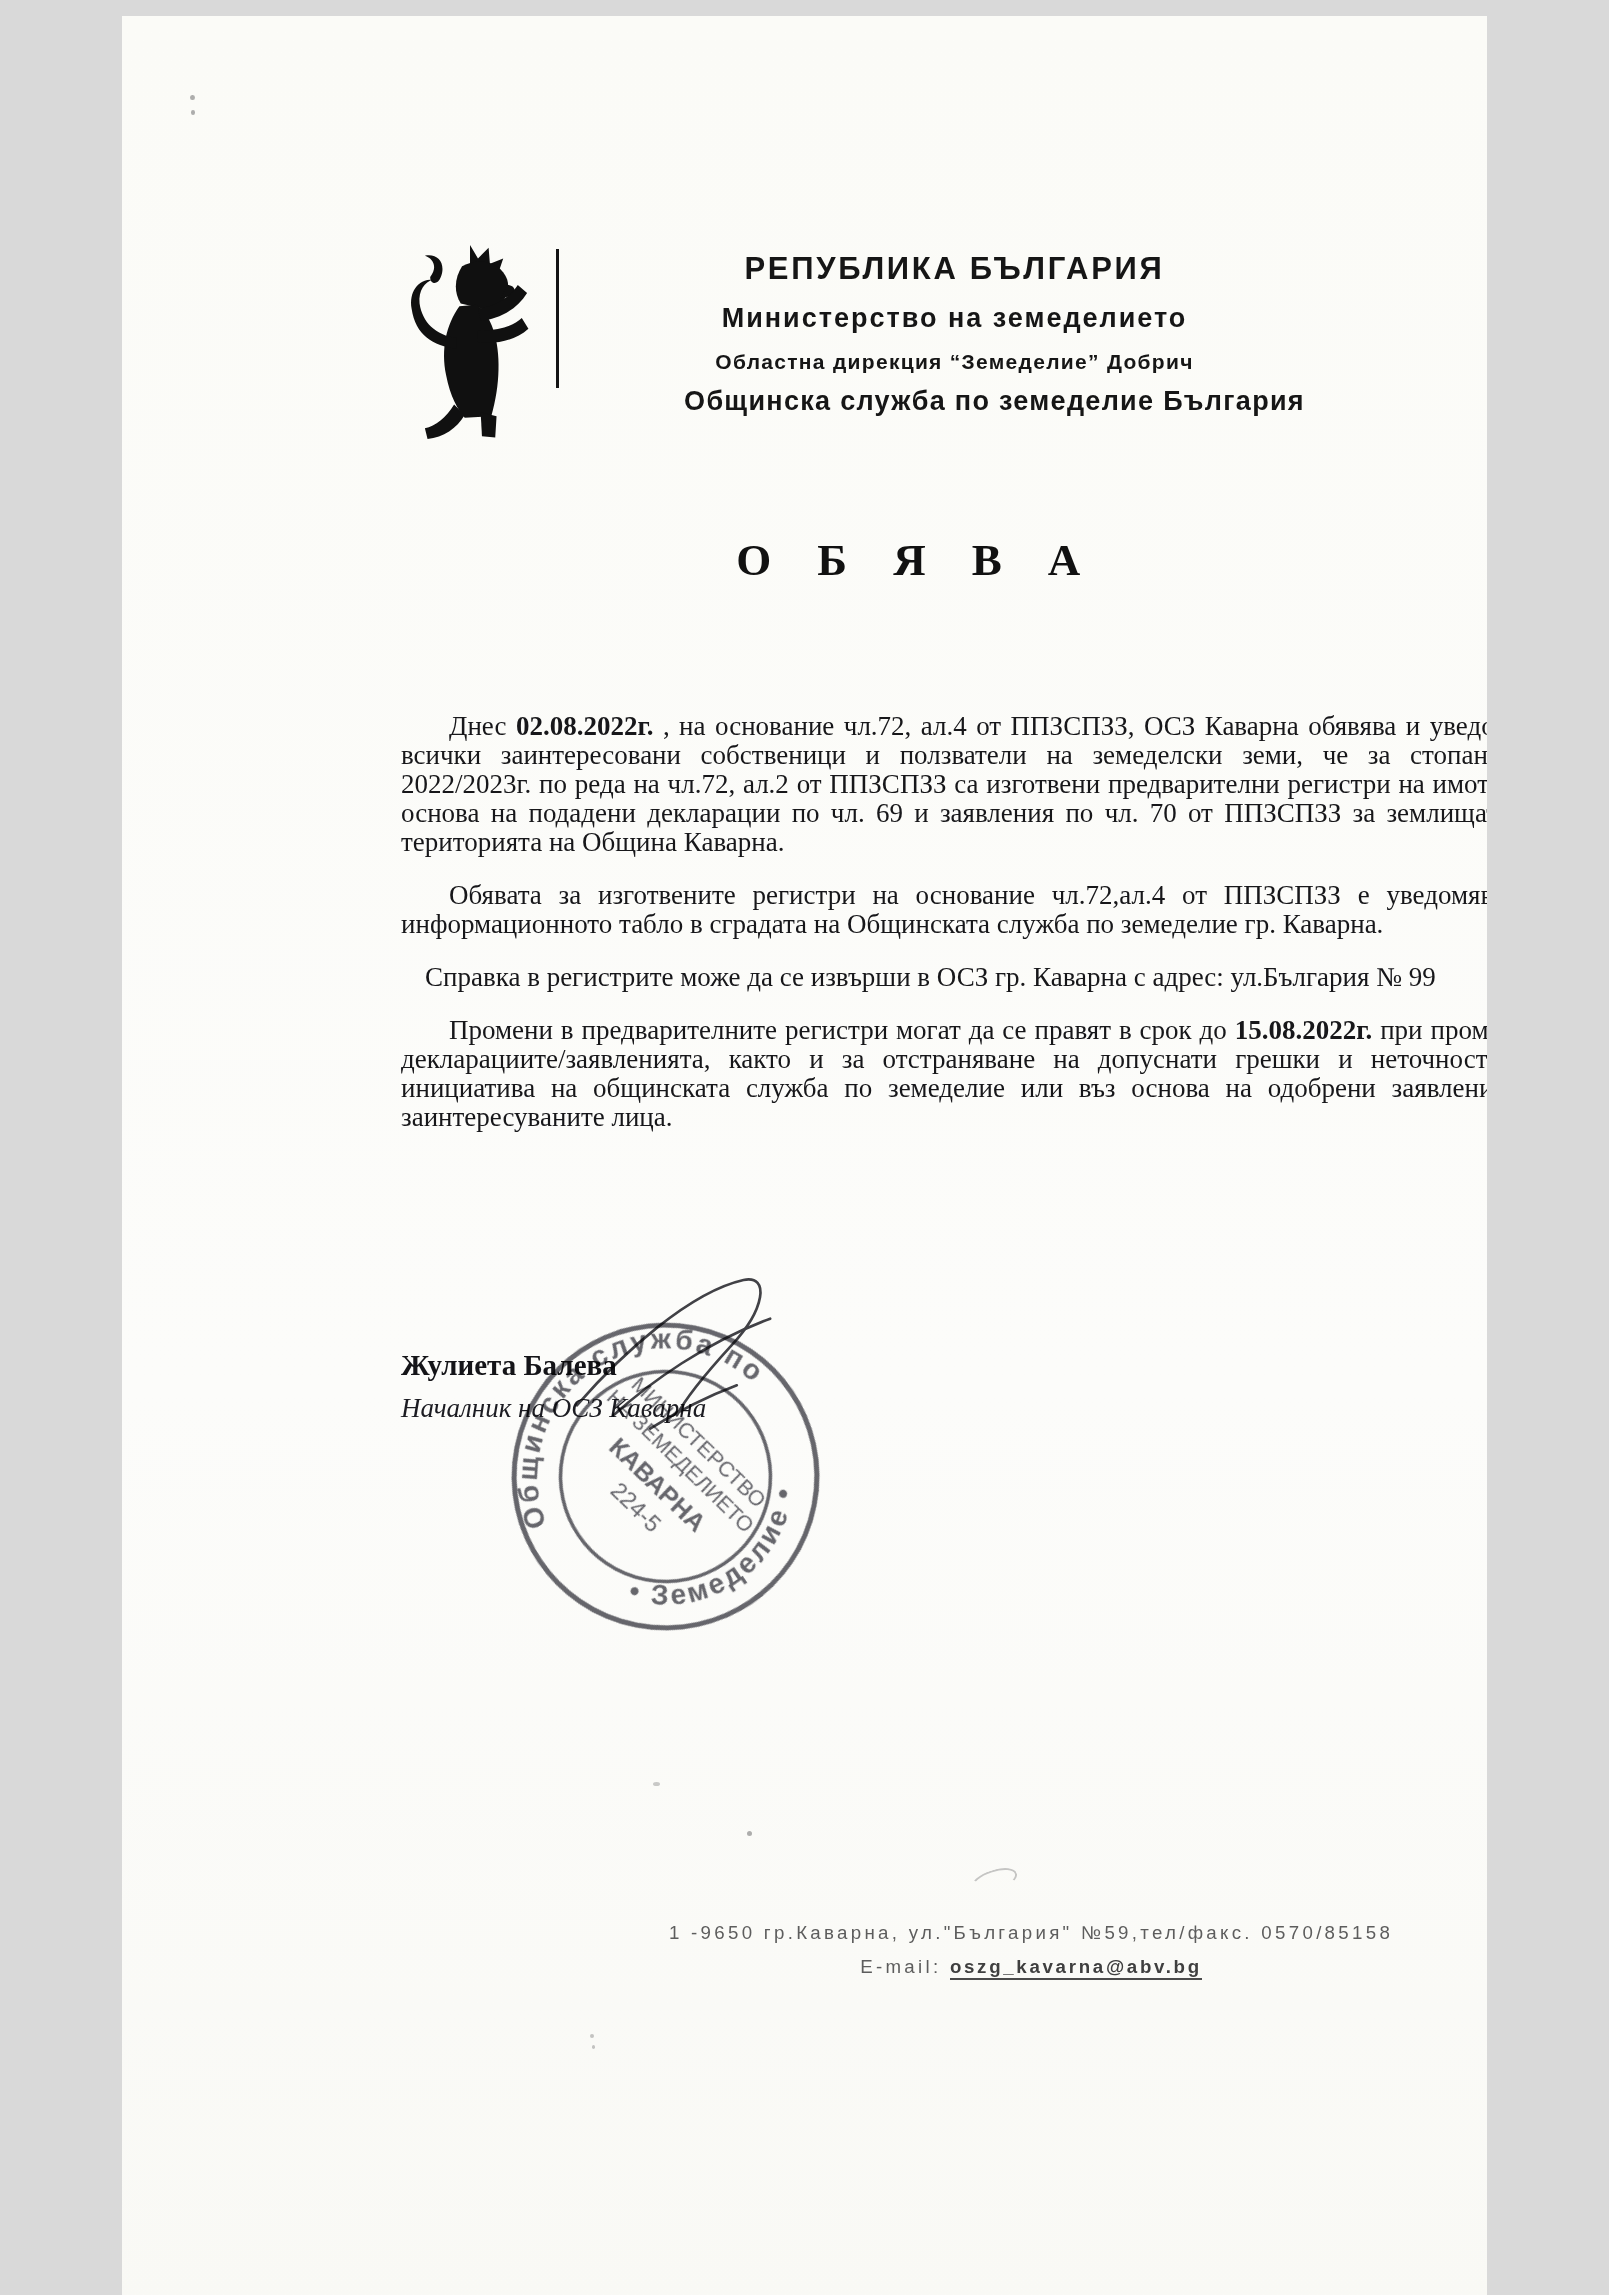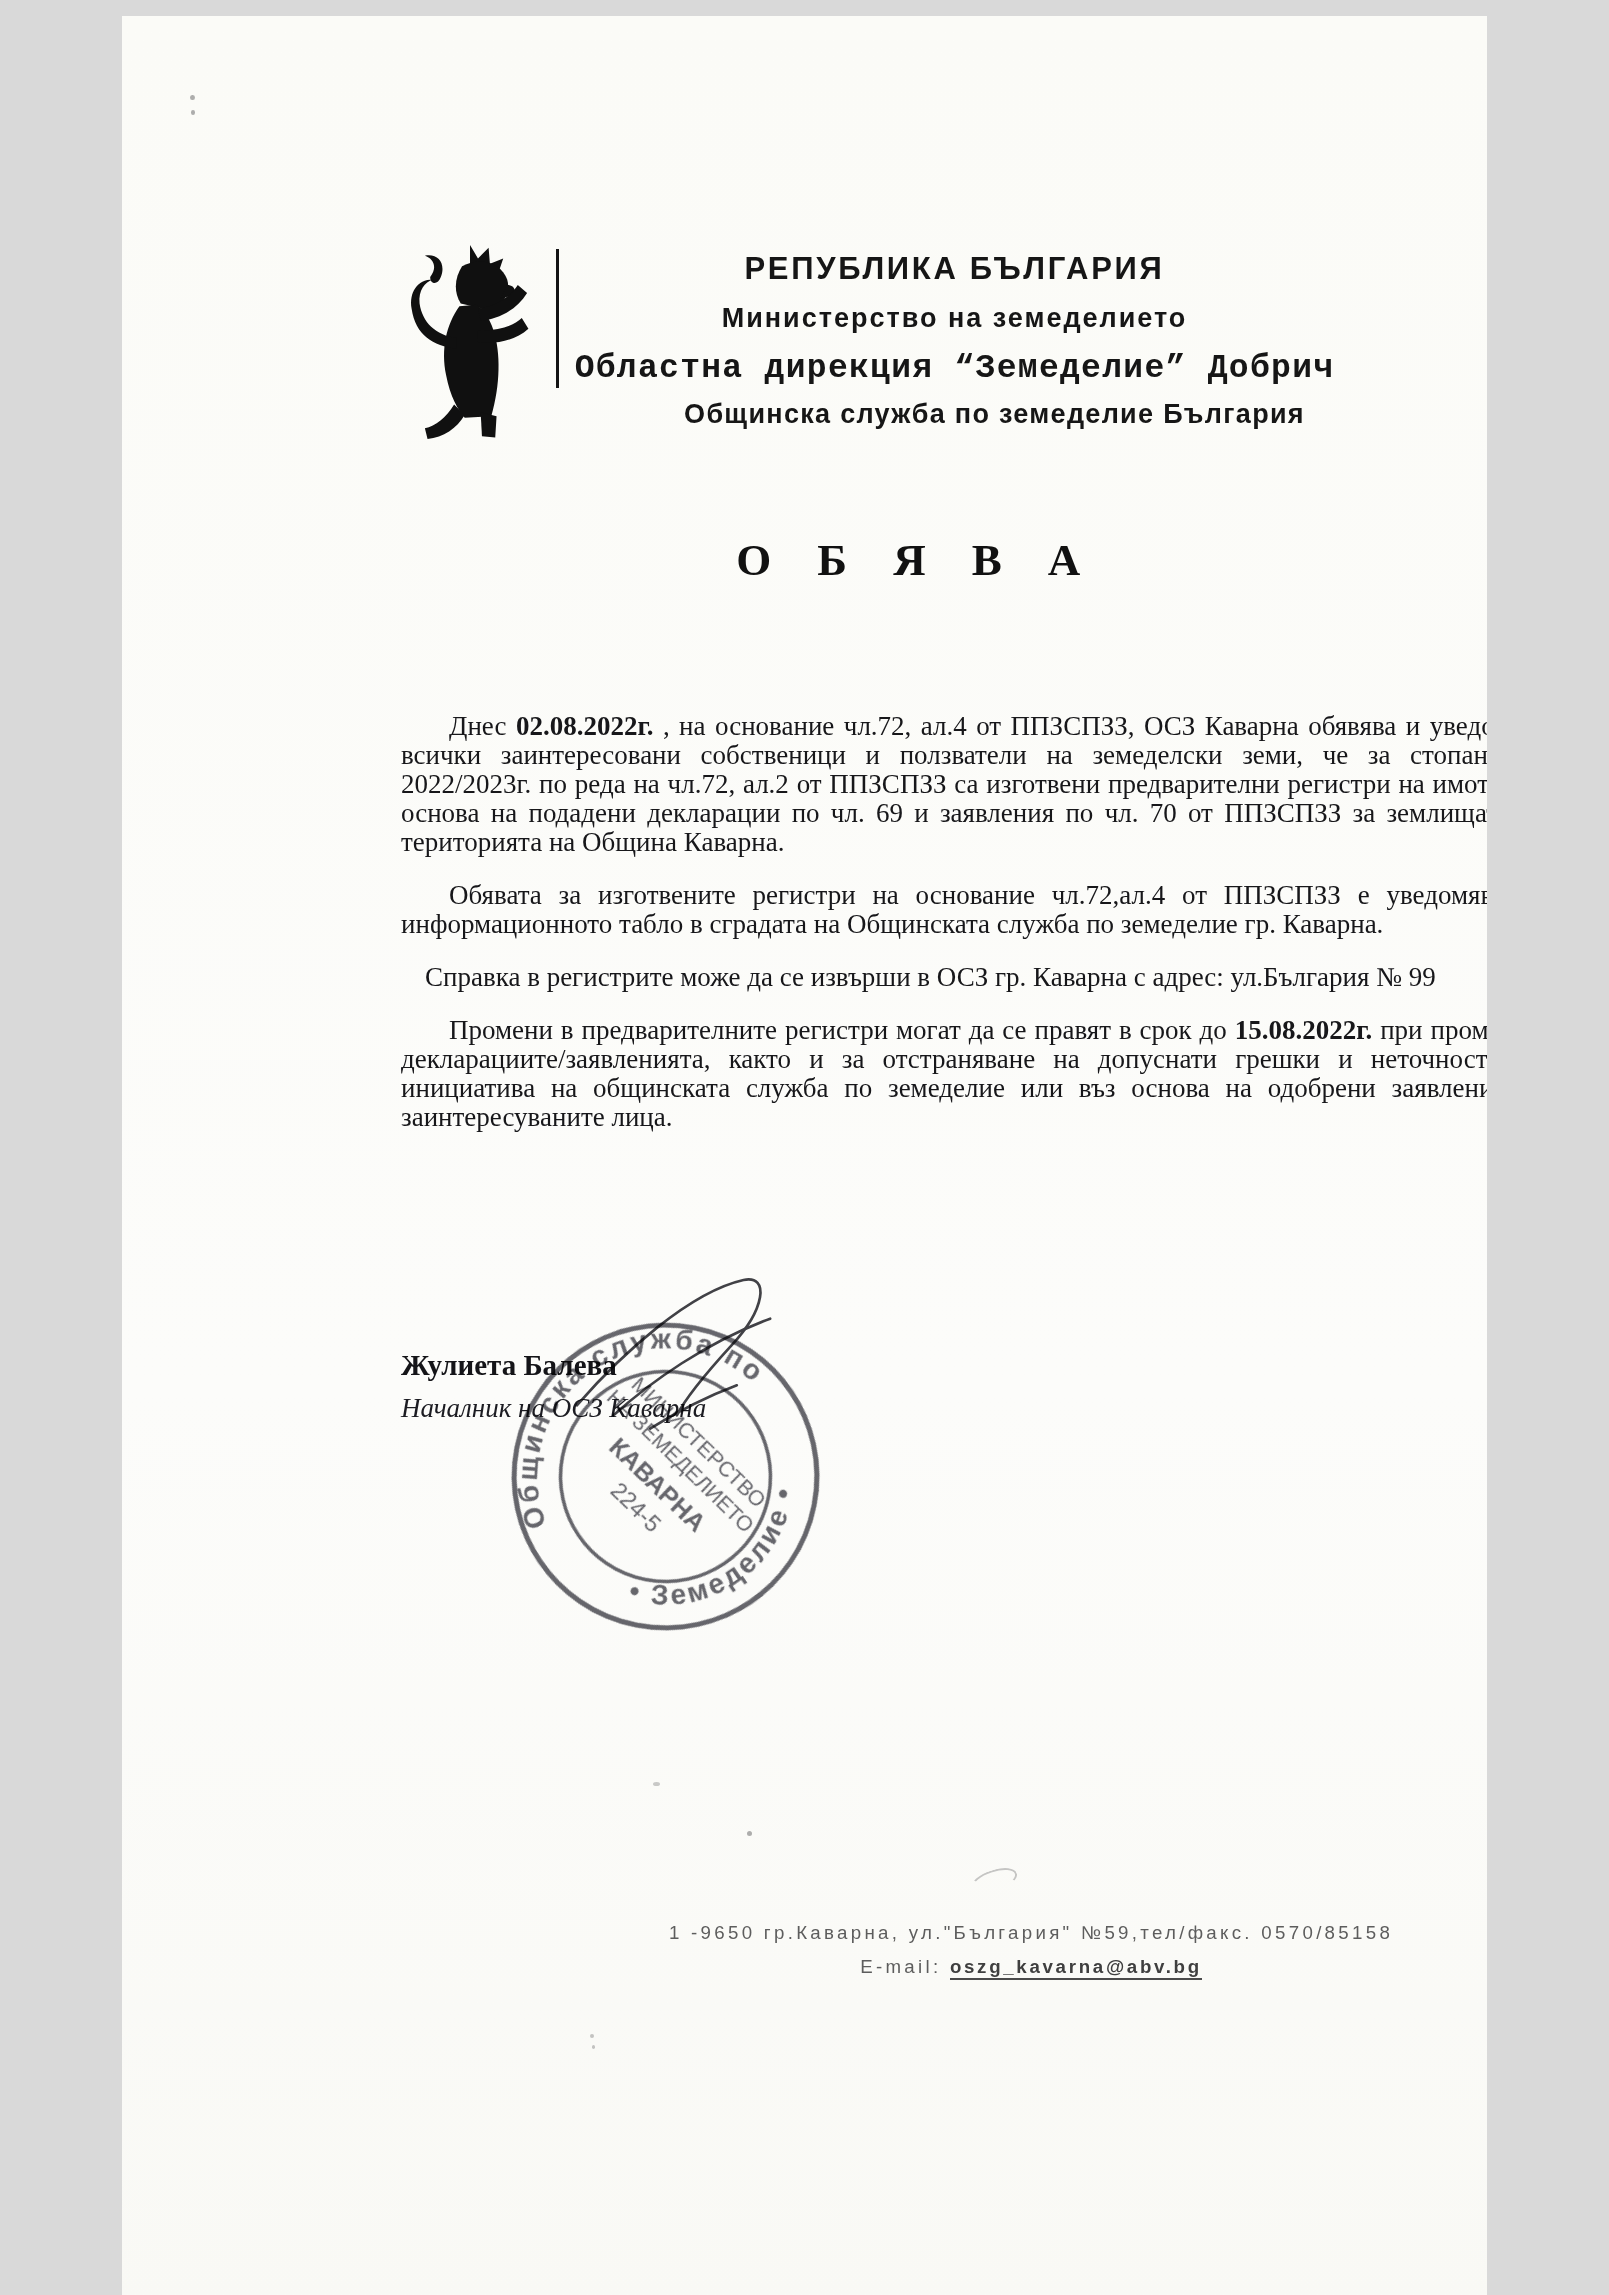--- a/index.html
+++ b/index.html
@@ -16,21 +16,21 @@
 
   
   .lion-logo{position:absolute;left:279px;top:226px;width:146px;height:200px;}
   .lh-divider{position:absolute;left:434px;top:233px;width:2.7px;height:139px;background:#141414;}
   .letterhead-text{
     position:absolute;left:438px;top:235px;width:789px;
     text-align:center;font-family:"Liberation Sans", sans-serif;font-weight:bold;color:#161616;
   }
   .lh-country{font-size:31px;letter-spacing:2.7px;margin:0 0 16px 0;}
   .lh-ministry{font-size:27px;letter-spacing:2px;margin:0 0 16px 0;text-align:center;}
-  .lh-directorate{font-size:33px;letter-spacing:1.3px;margin:0 0 12px 0;white-space:nowrap;font-family:Liberation Mono, monospace;}
+  .lh-directorate{font-size:21px;letter-spacing:1.3px;margin:0 0 12px 0;white-space:nowrap;}
   .lh-service{font-size:27px;letter-spacing:1.3px;margin:0 0 0 80px;white-space:nowrap;}
 
   
   .doc-title{
     position:absolute;left:279px;top:518px;width:1032px;
     text-align:center;font-size:45px;font-weight:bold;letter-spacing:17.4px;color:#111;
   }
 
   
   .doc-body{

